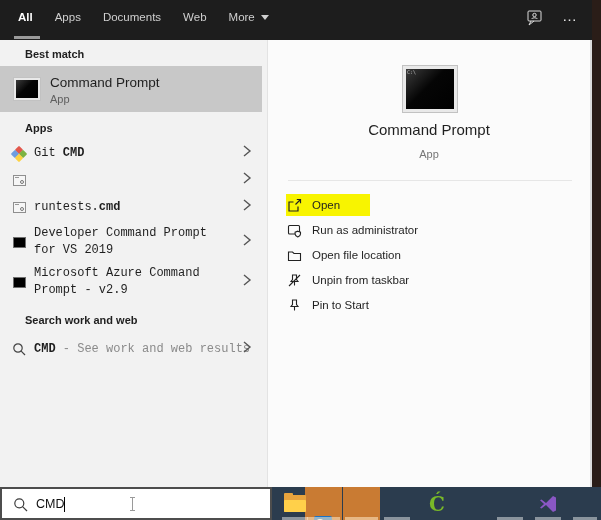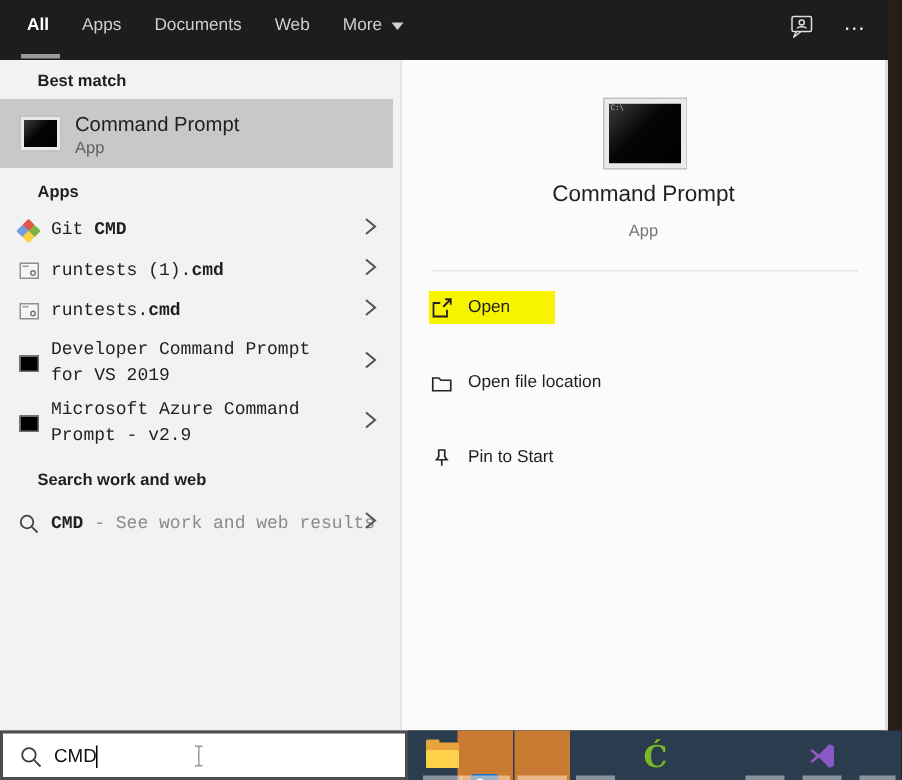--- a/index.html
+++ b/index.html
@@ -156,21 +156,20 @@
           </svg></span>
     </div>
 
     <div class="lrow" style="top:127px;height:27px;">
       <span class="ico">
           <span class="file-icon">
             <b></b>
             <i></i>
           </span>
         </span>
-      <span class="txt"><span>runtests (1).</span><span class="b">cmd</span></span>
       <span class="chev"><svg width="10" height="14" viewBox="0 0 10 14">
             <path d="M2 2 L8 7 L2 12" fill="none" stroke="#555" stroke-width="1.4"></path>
           </svg></span>
     </div>
 
     <div class="lrow" style="top:154px;height:27px;">
       <span class="ico">
           <span class="file-icon">
             <b></b>
             <i></i>
@@ -231,30 +230,49 @@
     <div class="action-row" style="top:154px;">
       <span class="aico">
         <svg width="15" height="15" viewBox="0 0 15 15" fill="none" stroke="#222" stroke-width="1.2">
             <path d="M11 8.5 V13 H2 V4 H6.5"></path>
             <path d="M8.5 6.5 L13.5 1.5 M9.8 1.5 H13.5 V5.2"></path>
           </svg>
       </span>
       <span class="alabel">Open</span>
     </div>
 
+    <div class="action-row" style="top:179px;">
+      <span class="aico">
+        <svg width="15" height="15" viewBox="0 0 15 15" fill="none" stroke="#222" stroke-width="1.1">
+            <rect x="1.5" y="2.5" width="11" height="8.5" rx="1"></rect>
+            <path d="M10.8 8.2 L13.5 9.2 V11 C13.5 12.6 11.6 13.6 10.8 13.9 C10 13.6 8.1 12.6 8.1 11 V9.2 Z" fill="#fbfbfb"></path>
+          </svg>
+      </span>
+      <span class="alabel">Run as administrator</span>
+    </div>
 
     <div class="action-row" style="top:204px;">
       <span class="aico">
         <svg width="15" height="15" viewBox="0 0 15 15" fill="none" stroke="#222" stroke-width="1.1">
             <path d="M1.5 4 H5.5 L7 5.5 H13.5 V12.5 H1.5 Z"></path>
           </svg>
       </span>
       <span class="alabel">Open file location</span>
     </div>
 
+    <div class="action-row" style="top:229px;">
+      <span class="aico">
+        <svg width="15" height="15" viewBox="0 0 15 15" fill="none" stroke="#222" stroke-width="1.1">
+            <path d="M5.5 2 H9.5 V6.5 L11 8.5 H4 L5.5 6.5 Z"></path>
+            <line x1="7.5" y1="8.5" x2="7.5" y2="12.5"></line>
+            <line x1="2" y1="13" x2="13" y2="2"></line>
+          </svg>
+      </span>
+      <span class="alabel">Unpin from taskbar</span>
+    </div>
 
     <div class="action-row" style="top:254px;">
       <span class="aico">
         <svg width="15" height="15" viewBox="0 0 15 15" fill="none" stroke="#222" stroke-width="1.1">
             <path d="M5.5 2 H9.5 V6.5 L11 8.5 H4 L5.5 6.5 Z"></path>
             <line x1="7.5" y1="8.5" x2="7.5" y2="12.5"></line>
           </svg>
       </span>
       <span class="alabel">Pin to Start</span>
     </div>

